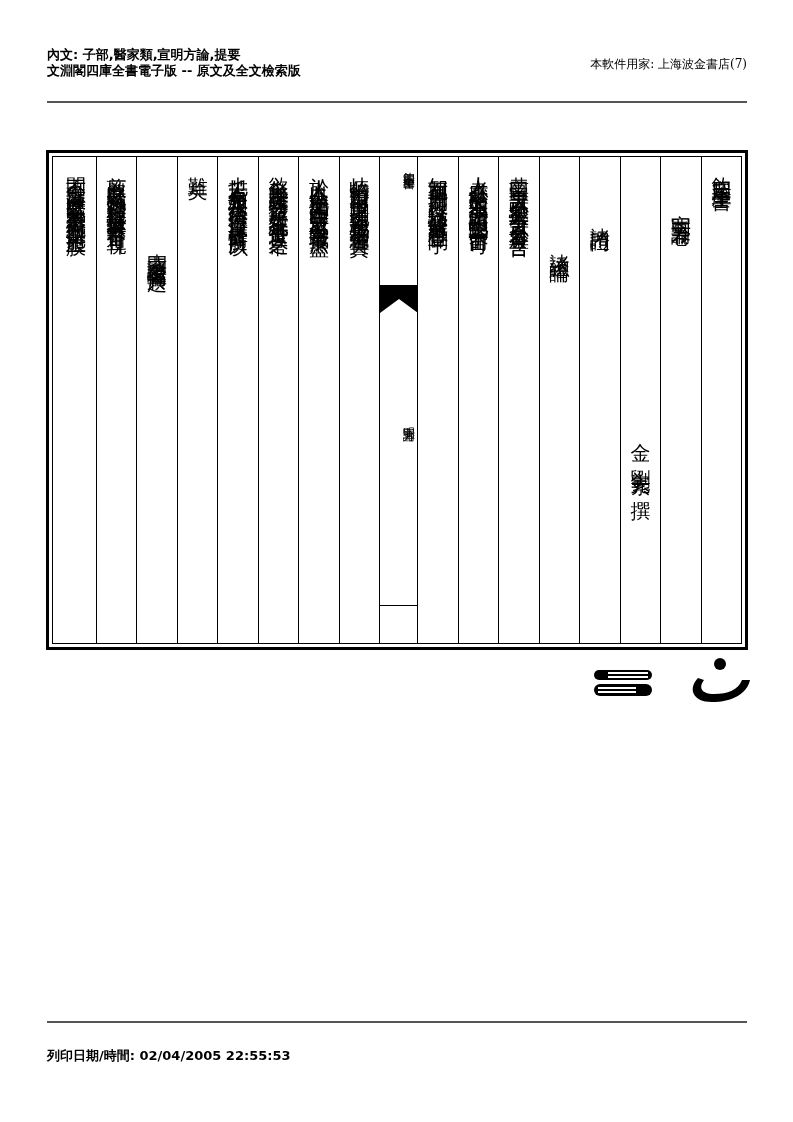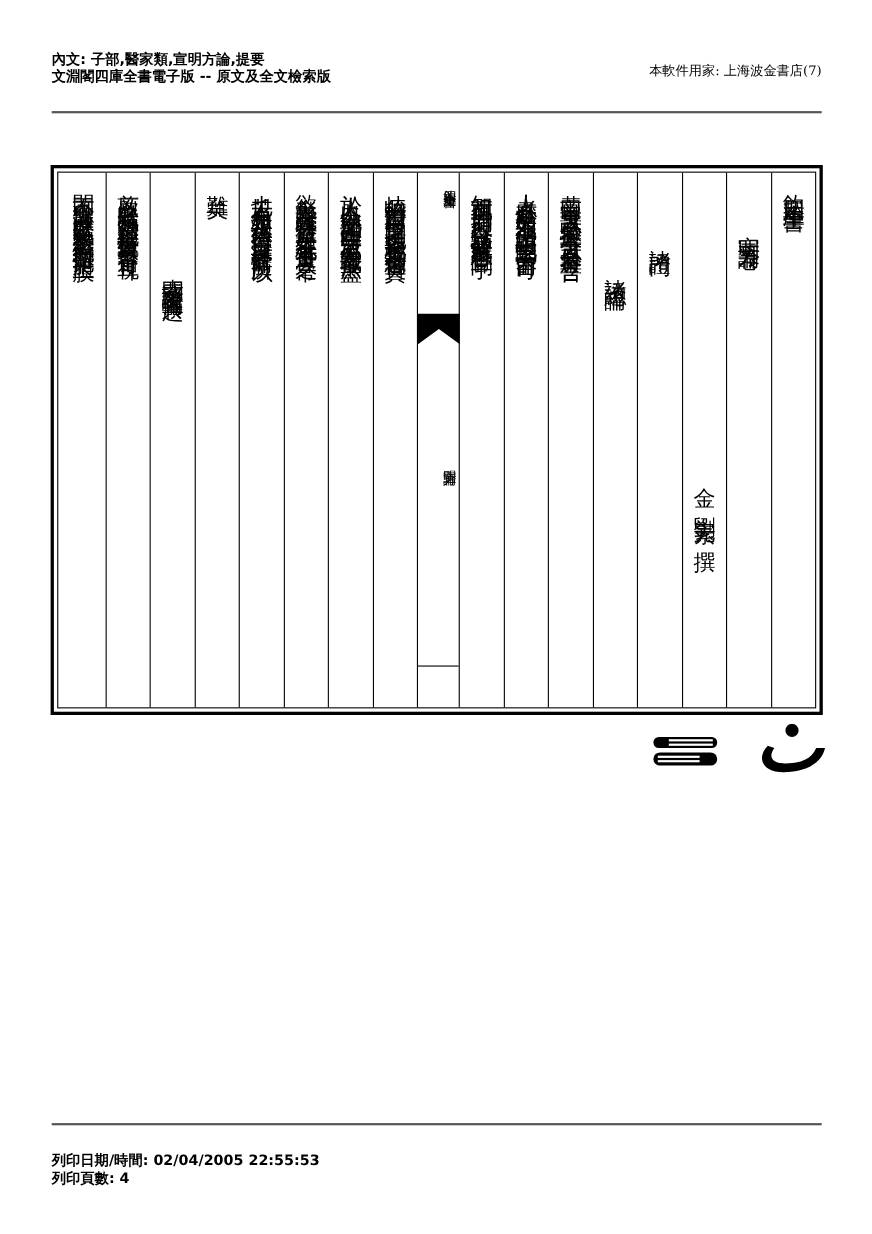--- a/index.html
+++ b/index.html
@@ -119,14 +119,13 @@
       <circle cx="128" cy="6" r="6" fill="#000"></circle>
       <path d="M106 20 C96 30 100 44 120 44 C140 44 155 36 158 22 L150 22 C146 32 136 36 122 36 C110 36 106 30 112 22 Z" fill="#000"></path>
       <path d="M112 30 L138 26" stroke="#fff" stroke-width="2"></path>
     </g>
   </svg>
 </div>
 
 <div class="foot-rule"></div>
 <div class="footer">
   <div>列印日期/時間: 02/04/2005 22:55:53</div>
-  <div>列印頁數: 4</div>
 </div>
 
 </body></html>

